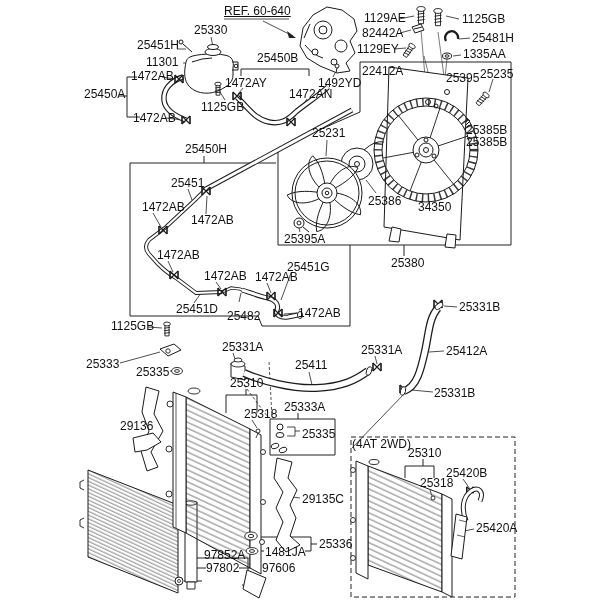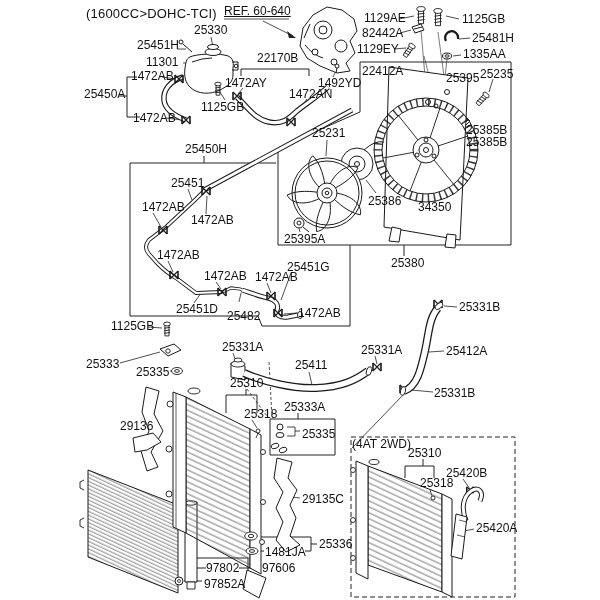--- a/index.html
+++ b/index.html
@@ -331,32 +331,31 @@
     <circle cx="353" cy="558" r="2.5" fill="#fff" stroke="#1a1a1a" stroke-width="0.9"></circle>
     <ellipse cx="374" cy="462" rx="5" ry="2.5" fill="#fff" stroke="#1a1a1a" stroke-width="0.9"></ellipse>
     <circle cx="433" cy="498" r="2" fill="#fff" stroke="#1a1a1a" stroke-width="0.9"></circle>
     <path d="M466,521 C461,508 463,497 471,491 C479,486 484,492 480,501" fill="none" stroke="#1a1a1a" stroke-width="5"></path>
     <path d="M466,521 C461,508 463,497 471,491 C479,486 484,492 480,501" fill="none" stroke="#fff" stroke-width="3"></path>
     <path d="M456,514 l11,3 l-5,42 l-11,-3 Z" fill="#fff" stroke="#1a1a1a"></path>
     <path d="M459,520 l8,2 M457,535 l8,2" stroke="#1a1a1a" stroke-width="0.7" fill="none"></path>
   </g>
 </svg>
 
-<div class="lbl title" style="left:86px;top:8px">(1600CC&gt;DOHC-TCI)</div>
 <div class="lbl ref" style="left:224px;top:5px">REF. 60-640</div>
 
 <div class="lbl" style="left:194px;top:24px">25330</div>
 <div class="lbl" style="left:137px;top:39px">25451H</div>
 <div class="lbl" style="left:146px;top:56px">11301</div>
 <div class="lbl" style="left:131px;top:70px">1472AB</div>
 <div class="lbl" style="left:84px;top:88px">25450A</div>
 <div class="lbl" style="left:133px;top:112px">1472AB</div>
 <div class="lbl" style="left:201px;top:101px">1125GB</div>
 <div class="lbl" style="left:225px;top:77px">1472AY</div>
-<div class="lbl" style="left:257px;top:52px">22170B</div>
+<div class="lbl" style="left:257px;top:52px">25450B</div>
 <div class="lbl" style="left:318px;top:77px">1492YD</div>
 <div class="lbl" style="left:289px;top:88px">1472AN</div>
 
 <div class="lbl" style="left:364px;top:12px">1129AE</div>
 <div class="lbl" style="left:462px;top:13px">1125GB</div>
 <div class="lbl" style="left:362px;top:27px">82442A</div>
 <div class="lbl" style="left:472px;top:32px">25481H</div>
 <div class="lbl" style="left:357px;top:43px">1129EY</div>
 <div class="lbl" style="left:463px;top:48px">1335AA</div>
 <div class="lbl" style="left:362px;top:65px">22412A</div>
@@ -401,15 +400,15 @@
 <div class="lbl" style="left:408px;top:447px">25310</div>
 <div class="lbl" style="left:420px;top:477px">25318</div>
 <div class="lbl" style="left:446px;top:467px">25420B</div>
 <div class="lbl" style="left:476px;top:522px">25420A</div>
 
 <div class="lbl" style="left:302px;top:493px">29135C</div>
 <div class="lbl" style="left:319px;top:538px">25336</div>
 <div class="lbl" style="left:265px;top:546px">1481JA</div>
 <div class="lbl" style="left:206px;top:562px">97802</div>
 <div class="lbl" style="left:262px;top:562px">97606</div>
-<div class="lbl" style="left:204px;top:578px">97852A</div>
+<div class="lbl" style="left:204px;top:549px">97852A</div>
 
 </div>
 
 </body></html>

